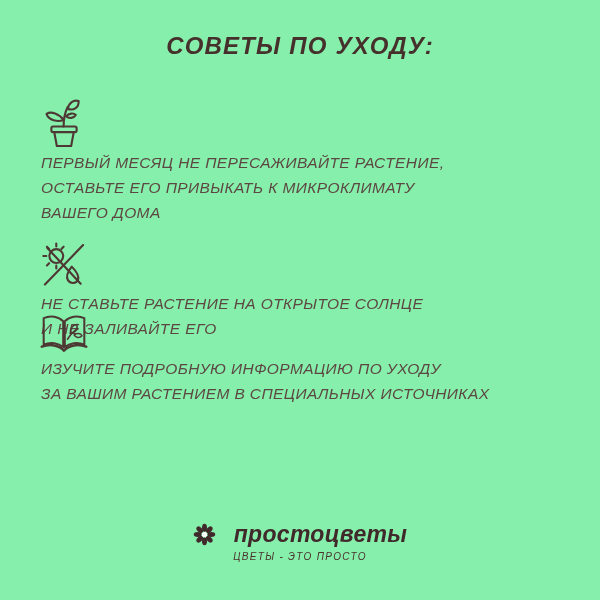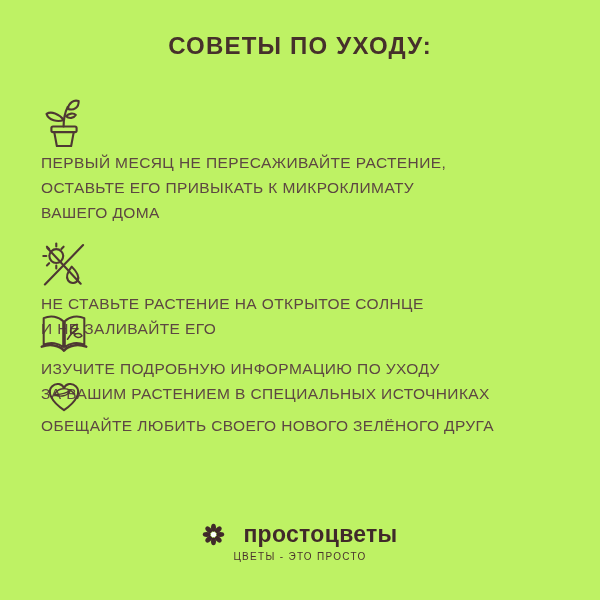--- a/index.html
+++ b/index.html
@@ -1,21 +1,22 @@
 <!DOCTYPE html>
 <html><head>
 <meta charset="utf-8">
 <style>
   html,body{margin:0;padding:0;background:#ffffff;}
   .card{
     position:relative;
     width:600px;height:600px;
-    background:#bef264;
+    background:#86efac;
     font-family:"Liberation Sans", sans-serif;
     overflow:hidden;
+    font-style:italic;
   }
   .title{
     position:absolute;top:32px;left:0;right:0;
     text-align:center;
     font-size:24px;font-weight:bold;
     letter-spacing:1.2px;
     color:#46302b;
   }
   .tip-row{
     position:absolute;left:33px;right:18px;
@@ -112,31 +113,20 @@
         <path d="M3.5 46.5 C14 42.5 26 44.5 32 51.5 C38 44.5 50 42.5 60.5 46.5" stroke-width="3.2"></path>
         <path d="M36.5 37 C40 31 44 26.5 50 23.5" stroke-width="2"></path>
         <path d="M41 29.5 C39 23.5 43 18.5 48.5 18 C50 23.5 46.5 28.5 41 29.5 Z" stroke-width="2"></path>
         <path d="M45 31.5 C48.5 28.5 53.5 29.5 55 32.5 C52 36 47 35.5 45 31.5 Z" stroke-width="2"></path>
       </svg>
     </div>
     <div class="tip-text">ИЗУЧИТЕ ПОДРОБНУЮ ИНФОРМАЦИЮ ПО УХОДУ
 ЗА ВАШИМ РАСТЕНИЕМ В СПЕЦИАЛЬНЫХ ИСТОЧНИКАХ</div>
   </div>
 
-  <div class="tip-row r4">
-    <div class="icon-cell">
-      <svg width="44" height="40" viewBox="0 0 64 58" stroke-width="3">
-        <path d="M32 54 C13 41 7 27 14.5 19.5 C20.5 13.5 29.5 15.5 32 22 C34.5 15.5 43.5 13.5 49.5 19.5 C57 27 51 41 32 54 Z"></path>
-        <path d="M18.5 31 C22 22.5 33 20.5 41.5 25 C38 33.5 26 36 18.5 31 Z" stroke-width="2"></path>
-        <path d="M41.5 25 C34 30 26 31.5 18.5 31" stroke-width="2"></path>
-        <path d="M41.5 25 L47.5 30.5" stroke-width="2"></path>
-      </svg>
-    </div>
-    <div class="tip-text">ОБЕЩАЙТЕ ЛЮБИТЬ СВОЕГО НОВОГО ЗЕЛЁНОГО ДРУГА</div>
-  </div>
 
   <div class="footer">
     <div class="brand-row">
       <svg width="23" height="23" viewBox="0 0 24 24">
         <g fill="#40292a">
           <ellipse cx="12" cy="4.9" rx="2.6" ry="4.1"></ellipse>
           <ellipse cx="12" cy="19.1" rx="2.6" ry="4.1"></ellipse>
           <ellipse cx="4.9" cy="12" rx="4.1" ry="2.6"></ellipse>
           <ellipse cx="19.1" cy="12" rx="4.1" ry="2.6"></ellipse>
           <ellipse cx="7" cy="7" rx="2.6" ry="4.1" transform="rotate(-45 7 7)"></ellipse>

